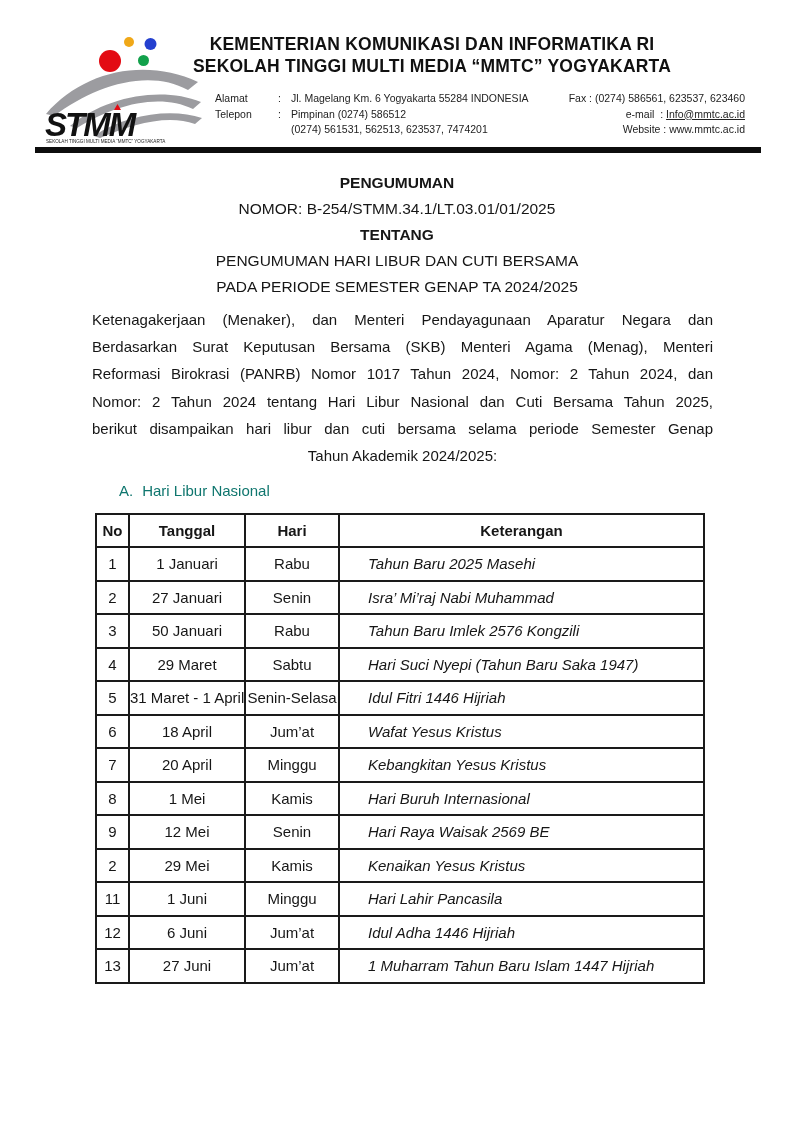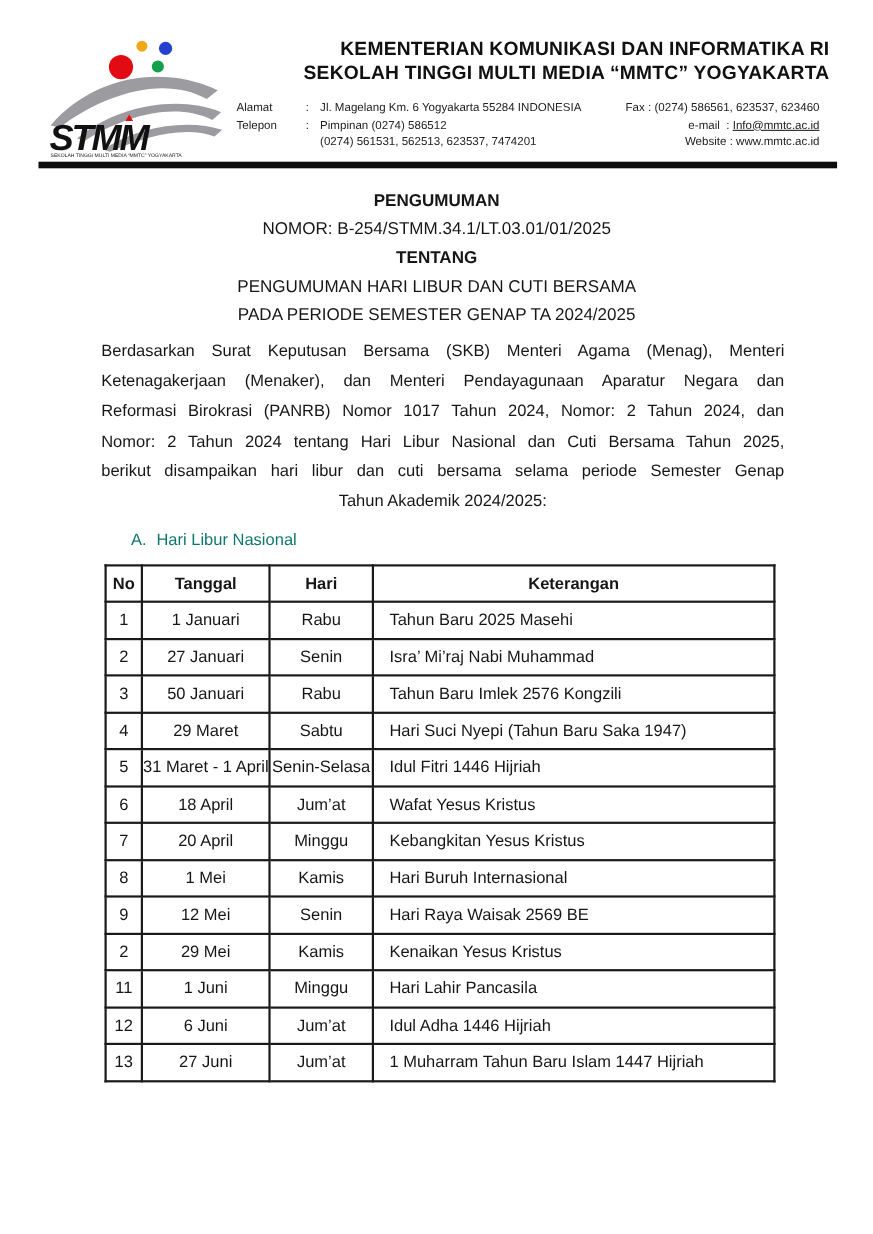--- a/index.html
+++ b/index.html
@@ -6,21 +6,21 @@
   body {
     width:794px; height:1122px; background:#ffffff;
     font-family:"Liberation Sans", sans-serif; color:#1c1c1c;
   }
   .page { position:relative; width:794px; height:1122px; background:#fff; overflow:hidden; }
 
   
   .logo { position:absolute; left:44px; top:26px; width:158px; height:118px; }
   .org-names {
     position:absolute; left:110px; right:40px; top:33px;
-    text-align:right; font-weight:bold; font-size:17.5px; line-height:22px;
+    text-align:center; font-weight:bold; font-size:17.5px; line-height:22px;
     letter-spacing:0.2px; color:#111;
   }
   .contacts {
     position:absolute; left:185px; right:49px; top:91px;
     display:flex; justify-content:space-between;
     font-size:10.5px; line-height:15.5px; color:#222;
   }
   .contact-grid { display:grid; grid-template-columns:63px 13px auto;margin-left:30px; }
   .contact-right { text-align:right; }
   .email-link { text-decoration:underline; color:#222; }
@@ -53,21 +53,21 @@
     border-collapse:collapse; table-layout:fixed; width:608px;
     font-size:15px; color:#161616;
   }
   table.holidays th, table.holidays td {
     border:2px solid #1a1a1a; text-align:center; vertical-align:middle;
     padding:0; overflow:hidden; white-space:nowrap;
   }
   table.holidays th { height:31px; font-weight:bold;text-align:center; }
   table.holidays td { height:31.5px; }
   table.holidays td:nth-child(4), table.holidays th:nth-child(4).left-h { text-align:left; }
-  table.holidays td:nth-child(4) { text-align:left; padding-left:14px; }
+  table.holidays td:nth-child(4) { text-align:left; padding-left:28px;font-style:italic; }
 </style>
 </head>
 <body>
 
 <div class="page">
 
   <div>
 
     <svg class="logo" viewBox="0 0 158 118" xmlns="http://www.w3.org/2000/svg">
       <path d="M2,88 C40,44 102,32 154,56 L144,64 C104,42 50,60 10,90 Z" fill="#9c9ca0"></path>
@@ -115,22 +115,22 @@
 
   <div class="title-block">
     <div class="bold">PENGUMUMAN</div>
     <div>NOMOR: B-254/STMM.34.1/LT.03.01/01/2025</div>
     <div class="bold">TENTANG</div>
     <div>PENGUMUMAN HARI LIBUR DAN CUTI BERSAMA</div>
     <div>PADA PERIODE SEMESTER GENAP TA 2024/2025</div>
   </div>
 
   <div class="paragraph">
+    <div class="pline">Ketenagakerjaan (Menaker), dan Menteri Pendayagunaan Aparatur Negara dan</div>
     <div class="pline">Berdasarkan Surat Keputusan Bersama (SKB) Menteri Agama (Menag), Menteri</div>
-    <div class="pline">Ketenagakerjaan (Menaker), dan Menteri Pendayagunaan Aparatur Negara dan</div>
     <div class="pline">Reformasi Birokrasi (PANRB) Nomor 1017 Tahun 2024, Nomor: 2 Tahun 2024, dan</div>
     <div class="pline">Nomor: 2 Tahun 2024 tentang Hari Libur Nasional dan Cuti Bersama Tahun 2025,</div>
     <div class="pline">berikut disampaikan hari libur dan cuti bersama selama periode Semester Genap</div>
     <div class="pline-last">Tahun Akademik 2024/2025:</div>
   </div>
 
   <div class="section-a">
     <span class="marker">A.</span><span>Hari Libur Nasional</span>
   </div>
 

